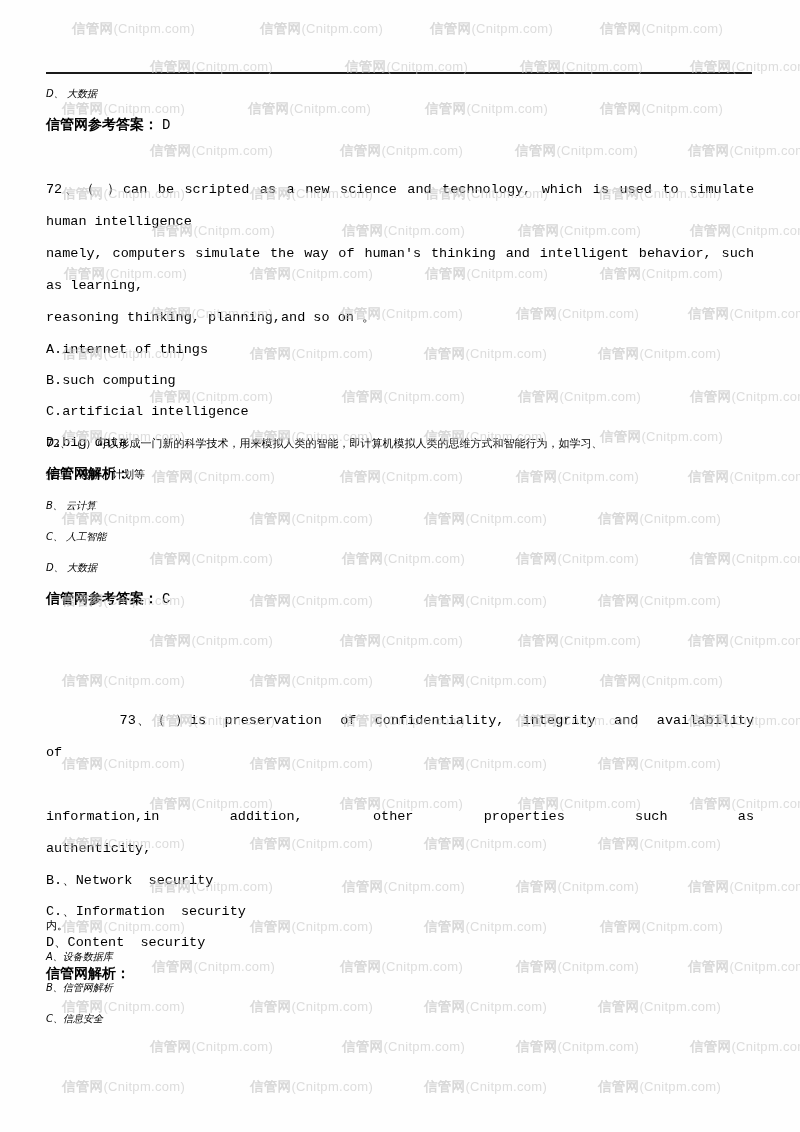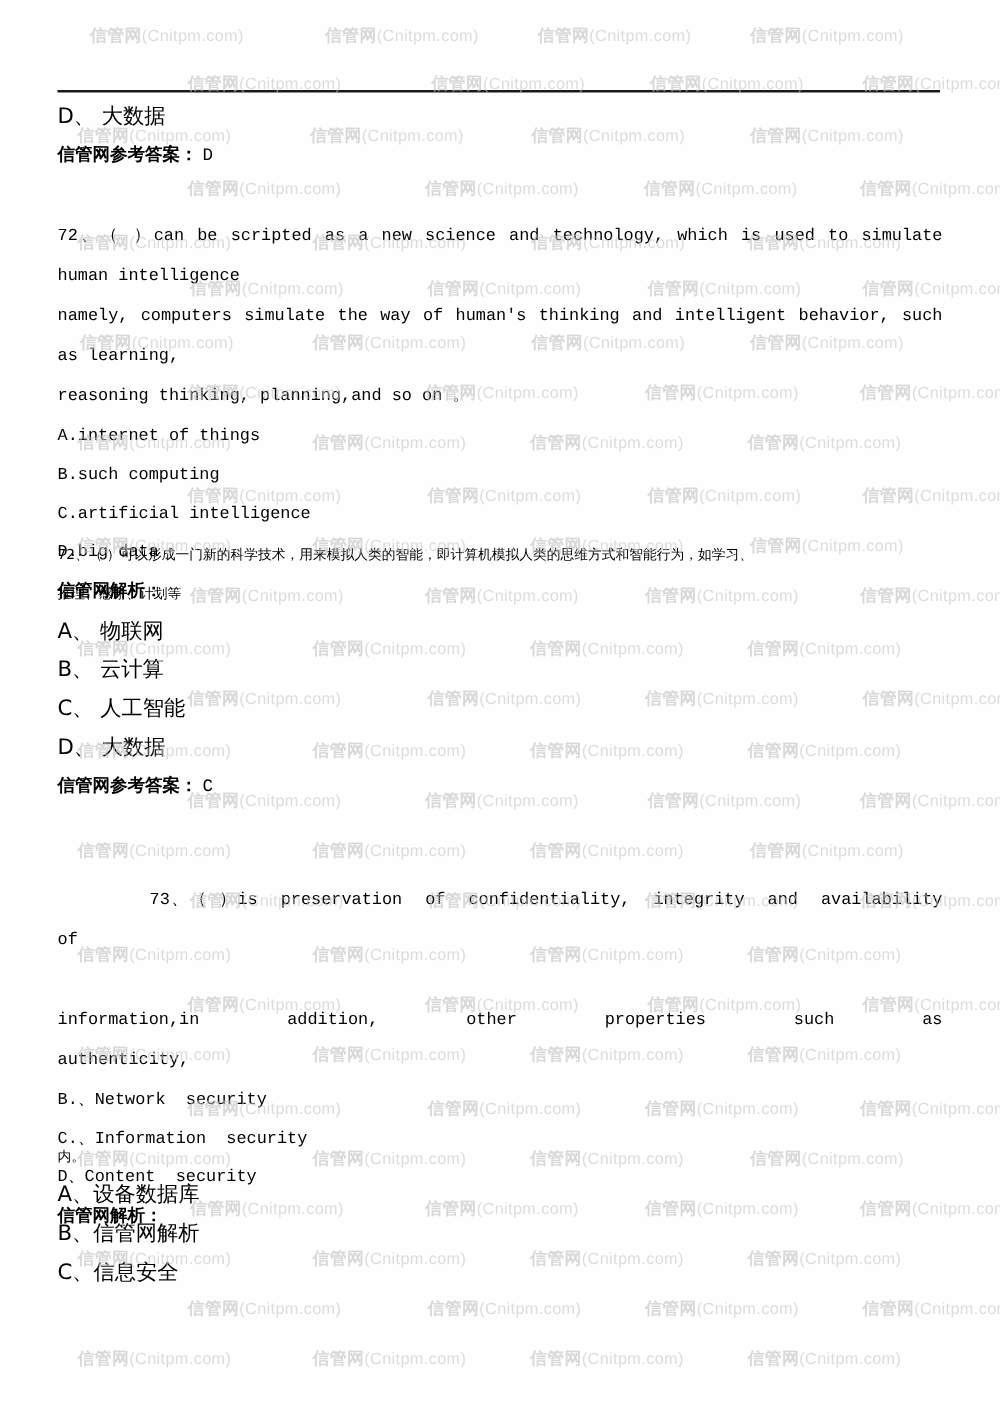--- a/index.html
+++ b/index.html
@@ -101,22 +101,23 @@
     font-size: 13.5px;
     line-height: 31px;
   }
   .cn-para {
     font-family: "DejaVu Sans", sans-serif;
     font-size: 11px;
     line-height: 31px;
   }
   .cn-opt {
     font-family: "DejaVu Sans", sans-serif;
-    font-size: 17px;
+    font-size: 10px;
     line-height: 31px;
+    font-style: italic;
   }
 </style>
 </head>
 <body>
 
 <div class="page">
 
   <div class="content">
 
     <div class="rule"></div>
@@ -140,21 +141,20 @@
       <div class="opt">C.artificial intelligence</div>
       <div class="opt">D.big data</div>
       <div class="bold-cn" style="line-height:30px;">信管网解析：</div>
     </div>
 
     <div class="block" style="top: 428px;">
       <div class="cn-para">
         <span>72、</span><span>（ ）可以形成一门新的科学技术，用来模拟人类的智能，即计算机模拟人类的思维方式和智能行为，如学习、</span>
       </div>
       <div class="cn-para">推理、感谢、计划等</div>
-      <div class="cn-opt">A、 物联网</div>
       <div class="cn-opt">B、 云计算</div>
       <div class="cn-opt">C、 人工智能</div>
       <div class="cn-opt">D、 大数据</div>
       <div class="ans-row">
         <span class="ans-label">信管网参考答案：</span>
         <span class="ans-value">C</span>
       </div>
     </div>
 
     <div class="block" style="top: 673px;">

